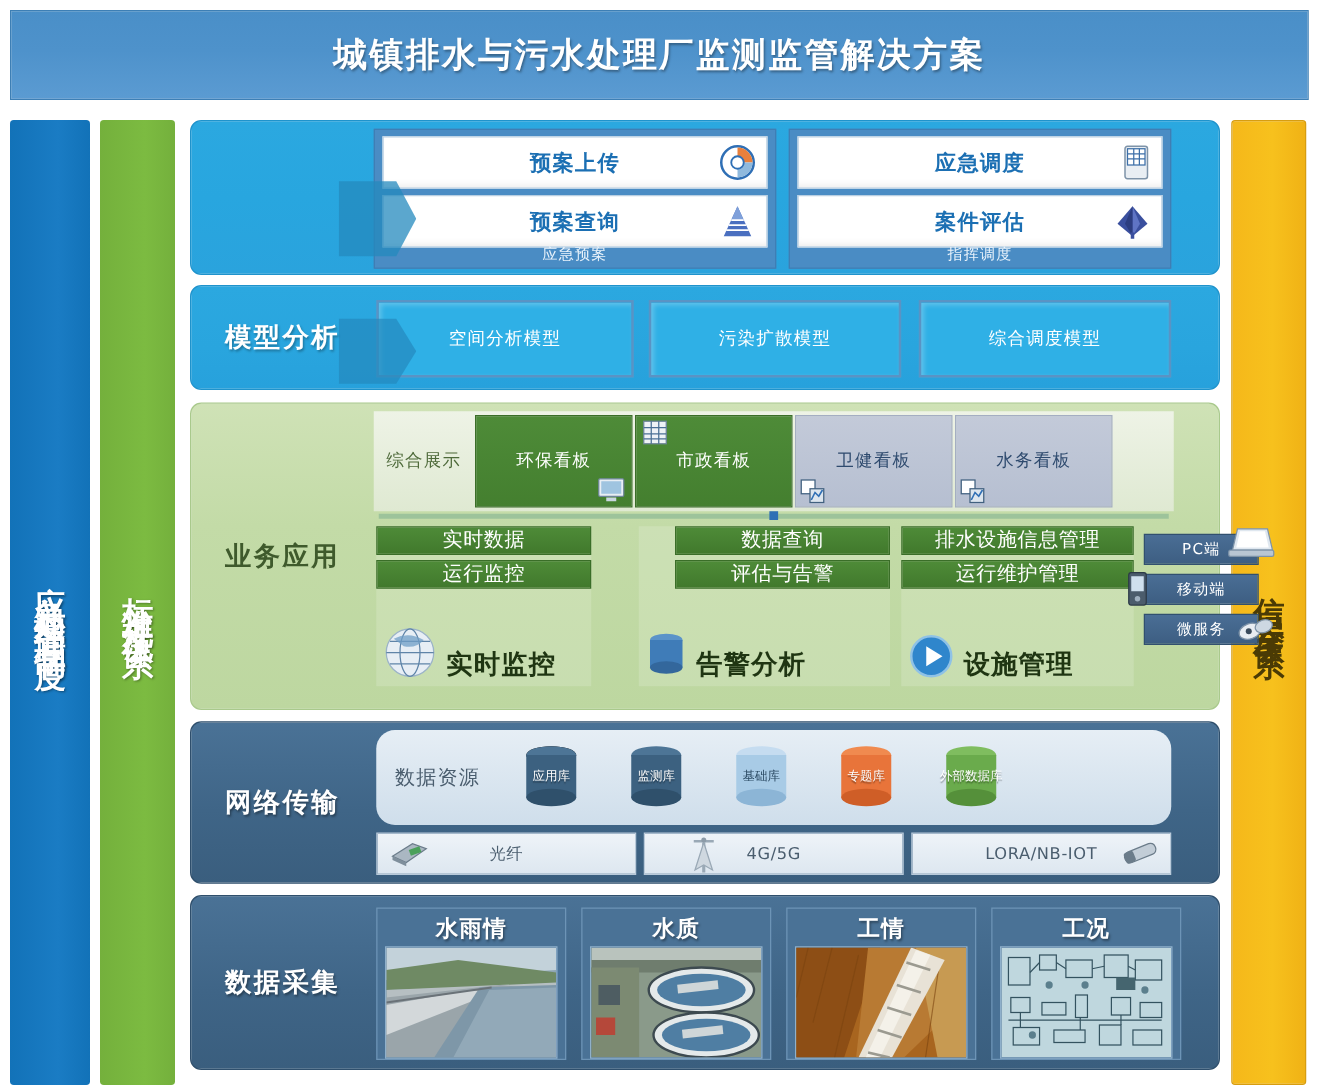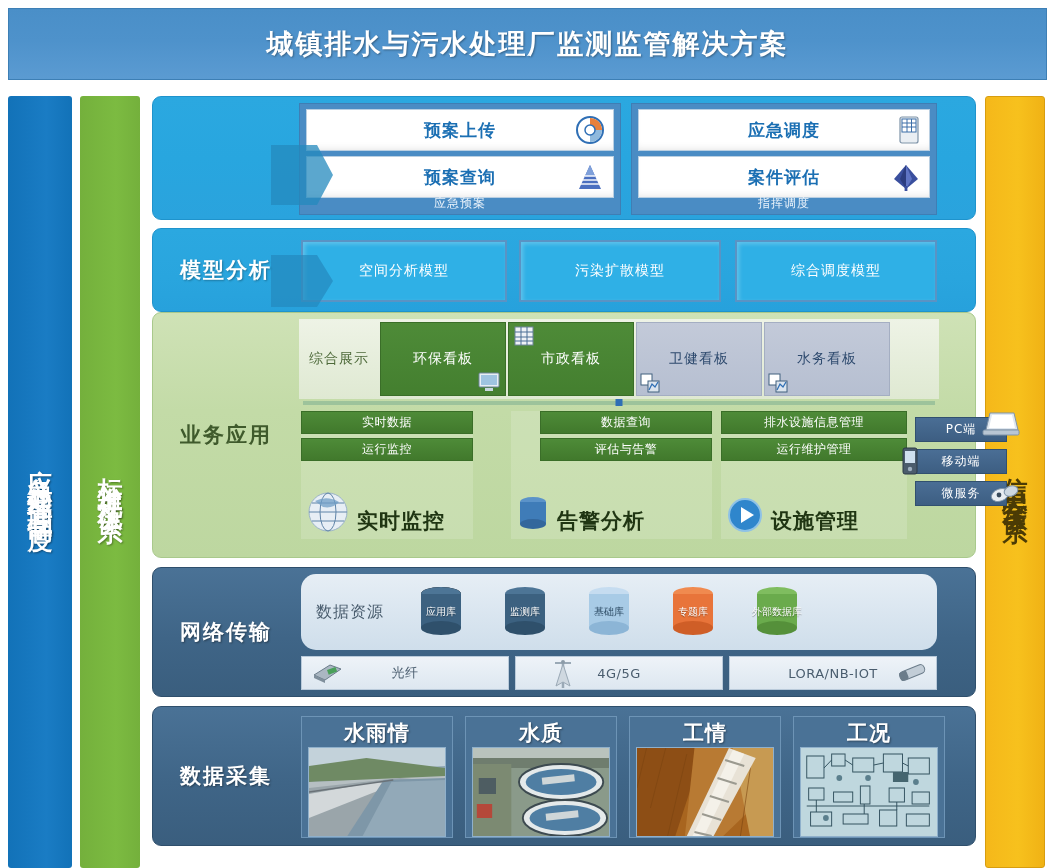--- a/index.html
+++ b/index.html
@@ -71,21 +71,21 @@
   }
   .dec-row .lbl{font-size:17px;color:#1b6fb3;font-weight:bold;letter-spacing:1px;}
   .dec-row .ic{position:absolute;right:8px;top:50%;transform:translateY(-50%);}
   .dec-sub{
     position:absolute;left:0;right:0;bottom:2px;height:18px;
     display:flex;align-items:center;justify-content:center;
     font-size:12px;color:#eaf3fb;letter-spacing:1px;
   }
   
   #band-model{
-    height:84px;margin-bottom:0;
+    height:84px;margin-bottom:10px;
     background:linear-gradient(180deg,#2ba8e0,#29a5de 60%,#27a1dc);
     border:1px solid #1f93cc;
   }
   #band-model .band-label{color:#fff;text-shadow:1px 1px 2px rgba(0,0,0,.3);}
   .model-box{
     position:absolute;top:11px;height:62px;
     background:#2fb0e6;border:2px solid #5a93c4;box-sizing:border-box;
     display:flex;align-items:center;justify-content:center;
     font-size:14px;color:#ffffff;letter-spacing:1px;
     box-shadow:inset 2px 2px 4px rgba(255,255,255,.25);
@@ -127,21 +127,21 @@
   }
   .biz-col{position:absolute;top:98px;width:172px;height:128px;background:rgba(255,255,255,.16);}
   #biz-col-0{left:148px;}
   #biz-col-1{left:358px;padding-left:29px;}
   #biz-col-2{left:568px;width:186px;}
   .biz-pill{
     height:21px;margin-bottom:4px;
     background:linear-gradient(180deg,#4e8b38,#41792c);
     border:1px solid #3a6e28;
     display:flex;align-items:center;justify-content:center;
-    font-size:12px;color:#ffffff;letter-spacing:.5px;
+    font-size:16px;color:#ffffff;letter-spacing:.5px;
   }
   .biz-main{
     position:absolute;left:0;right:0;bottom:4px;height:62px;
     display:flex;align-items:flex-end;gap:6px;padding-left:4px;
     box-sizing:border-box;
   }
   .biz-main .txt{font-size:21px;font-weight:bold;color:#1f3512;letter-spacing:1px;}
   #terminals{position:absolute;left:762px;top:104px;width:62px;}
   .term{
     position:relative;height:25px;margin-bottom:7px;width:92px;
@@ -195,21 +195,21 @@
     position:absolute;top:9px;width:152px;height:122px;
     background:#4a7296;border:1px solid #6d94b6;box-sizing:border-box;
     padding:2px;
   }
   #data-tile-0{left:148px;}
   #data-tile-1{left:312px;}
   #data-tile-2{left:476px;}
   #data-tile-3{left:640px;}
   .data-tile .cap{
     height:28px;display:flex;align-items:center;justify-content:center;
-    font-size:21px;font-weight:bold;color:#ffffff;letter-spacing:1px;
+    font-size:18px;font-weight:bold;color:#ffffff;letter-spacing:1px;
     text-shadow:1px 1px 2px rgba(0,0,0,.4);
   }
   .data-tile .pic{height:88px;margin:0 4px;border:1px solid #8fb0cb;overflow:hidden;position:relative;}
   svg{display:block;}
 </style>
 </head>
 <body>
 
 <div id="title-bar">
   <div id="title-text">城镇排水与污水处理厂监测监管解决方案</div>

